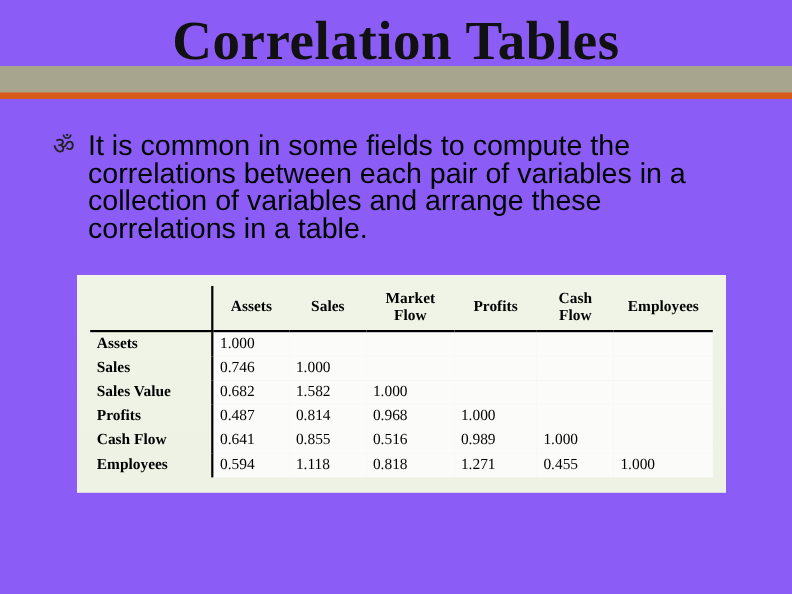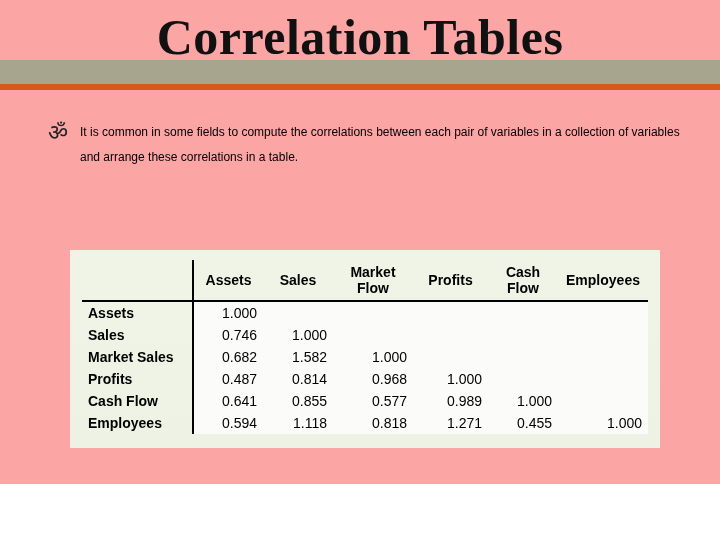--- a/index.html
+++ b/index.html
@@ -1,17 +1,17 @@
 <!DOCTYPE html>
 <html><head>
 <meta charset="utf-8">
 <style>
   * { box-sizing: border-box; margin: 0; padding: 0; }
   html, body { width: 720px; height: 540px; background: #fff; font-family: Arial, Helvetica, sans-serif; }
-  .slide { width: 720px; height: 484px; position: relative; background: #fca5a5; }
+  .slide { width: 720px; height: 540px; position: relative; background: #8b5cf6; }
   .hdr-band {
     position: absolute; left: 0; top: 60px; width: 720px; height: 30px;
     background: #a8a58e;
     border-bottom: 6px solid #d85a1a;
   }
   .title-wrap {
     position: absolute; left: 0; top: 8px; width: 720px; text-align: center;
   }
   .title {
     font-family: "Times New Roman", Times, serif;
@@ -20,31 +20,31 @@
   }
   .body {
     position: absolute; left: 48px; top: 120px; width: 640px;
   }
   .bullet-row { display: flex; align-items: flex-start; gap: 10px; }
   .bullet-glyph {
     font-family: "Segoe Script", "Comic Sans MS", cursive;
     font-size: 22px; line-height: 26px; color: #222; min-width: 22px;
   }
   .bullet-text {
-    font-size: 12px; line-height: 25px; color: #000;
+    font-size: 26px; line-height: 25px; color: #000;
   }
   .table-img {
     position: absolute; left: 70px; top: 250px; width: 590px;
     background: linear-gradient(#f0f4e6,#eef2e4);
     padding: 10px 12px 14px 12px;
-    font-family: Liberation Sans, sans-serif;
+    font-family: Liberation Serif, serif;
   }
   table.corr { border-collapse: collapse; width: 100%; font-size: 14px; color: #000; }
   table.corr th { font-weight: 700; text-align: center; padding: 4px 6px; }
-  table.corr td { text-align: right; padding: 3px 6px; background: #fbfbfa; }
+  table.corr td { text-align: left; padding: 3px 6px; background: #fbfbfa; }
   table.corr td.rowhdr { font-weight: 700; text-align: left; padding-right: 10px; background: transparent; }
   table.corr thead th.rowhdr-spacer {
     border-bottom: 2px solid #000; border-right: 2px solid #000;
   }
   table.corr thead th.colhead {
     border-bottom: 2px solid #000;
   }
   table.corr tbody td.firstdata {
     border-left: 2px solid #000;
   }
@@ -102,42 +102,42 @@
         <tr>
           <td class="rowhdr">Sales</td>
           <td class="firstdata">0.746</td>
           <td>1.000</td>
           <td></td>
           <td></td>
           <td></td>
           <td></td>
         </tr>
         <tr>
-          <td class="rowhdr">Market Sales</td>
+          <td class="rowhdr">Sales Value</td>
           <td class="firstdata">0.682</td>
           <td>1.582</td>
           <td>1.000</td>
           <td></td>
           <td></td>
           <td></td>
         </tr>
         <tr>
           <td class="rowhdr">Profits</td>
           <td class="firstdata">0.487</td>
           <td>0.814</td>
           <td>0.968</td>
           <td>1.000</td>
           <td></td>
           <td></td>
         </tr>
         <tr>
           <td class="rowhdr">Cash Flow</td>
           <td class="firstdata">0.641</td>
           <td>0.855</td>
-          <td>0.577</td>
+          <td>0.516</td>
           <td>0.989</td>
           <td>1.000</td>
           <td></td>
         </tr>
         <tr>
           <td class="rowhdr">Employees</td>
           <td class="firstdata">0.594</td>
           <td>1.118</td>
           <td>0.818</td>
           <td>1.271</td>

